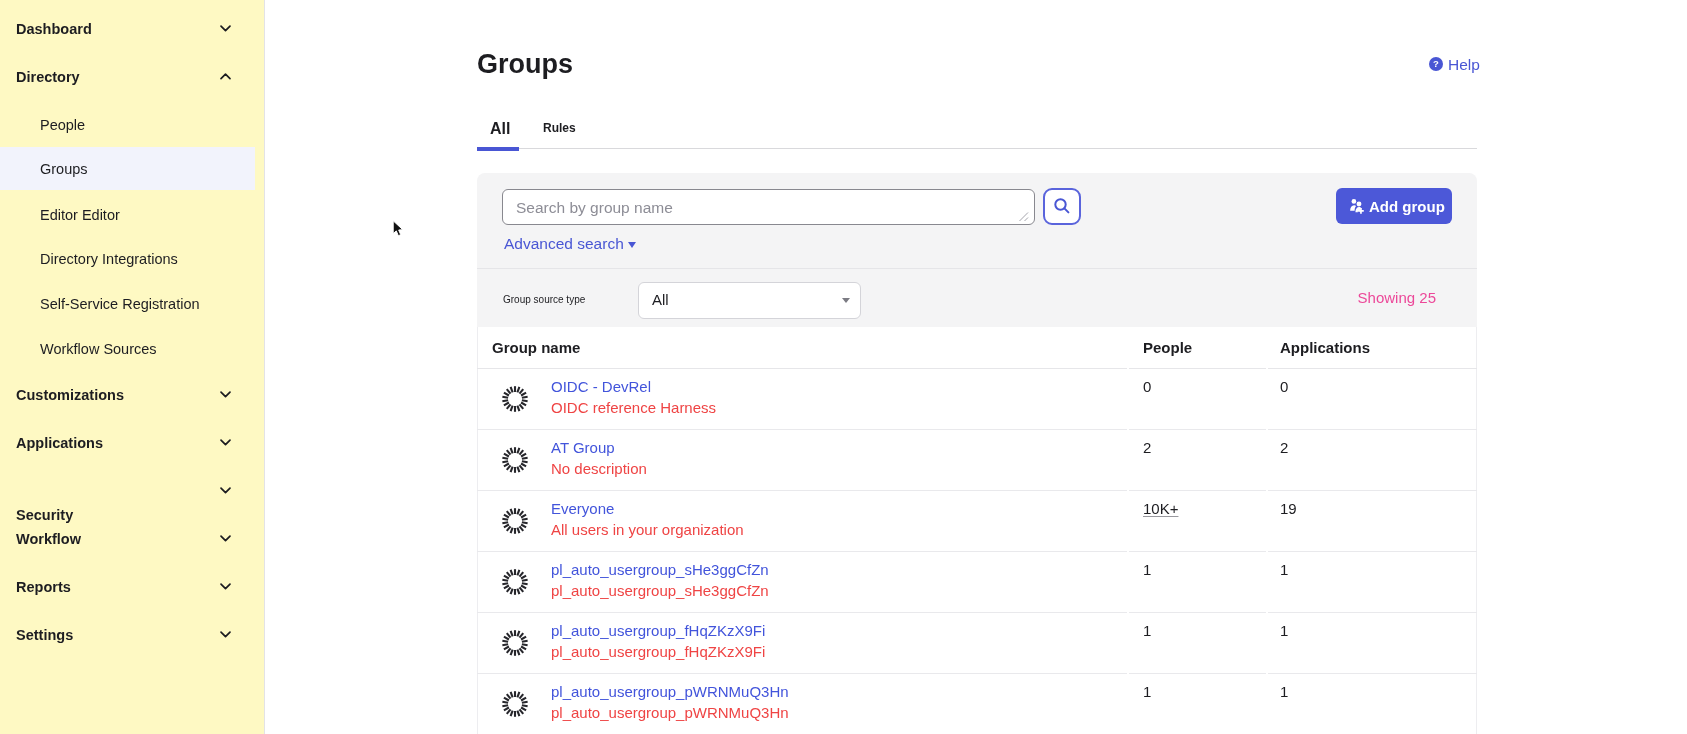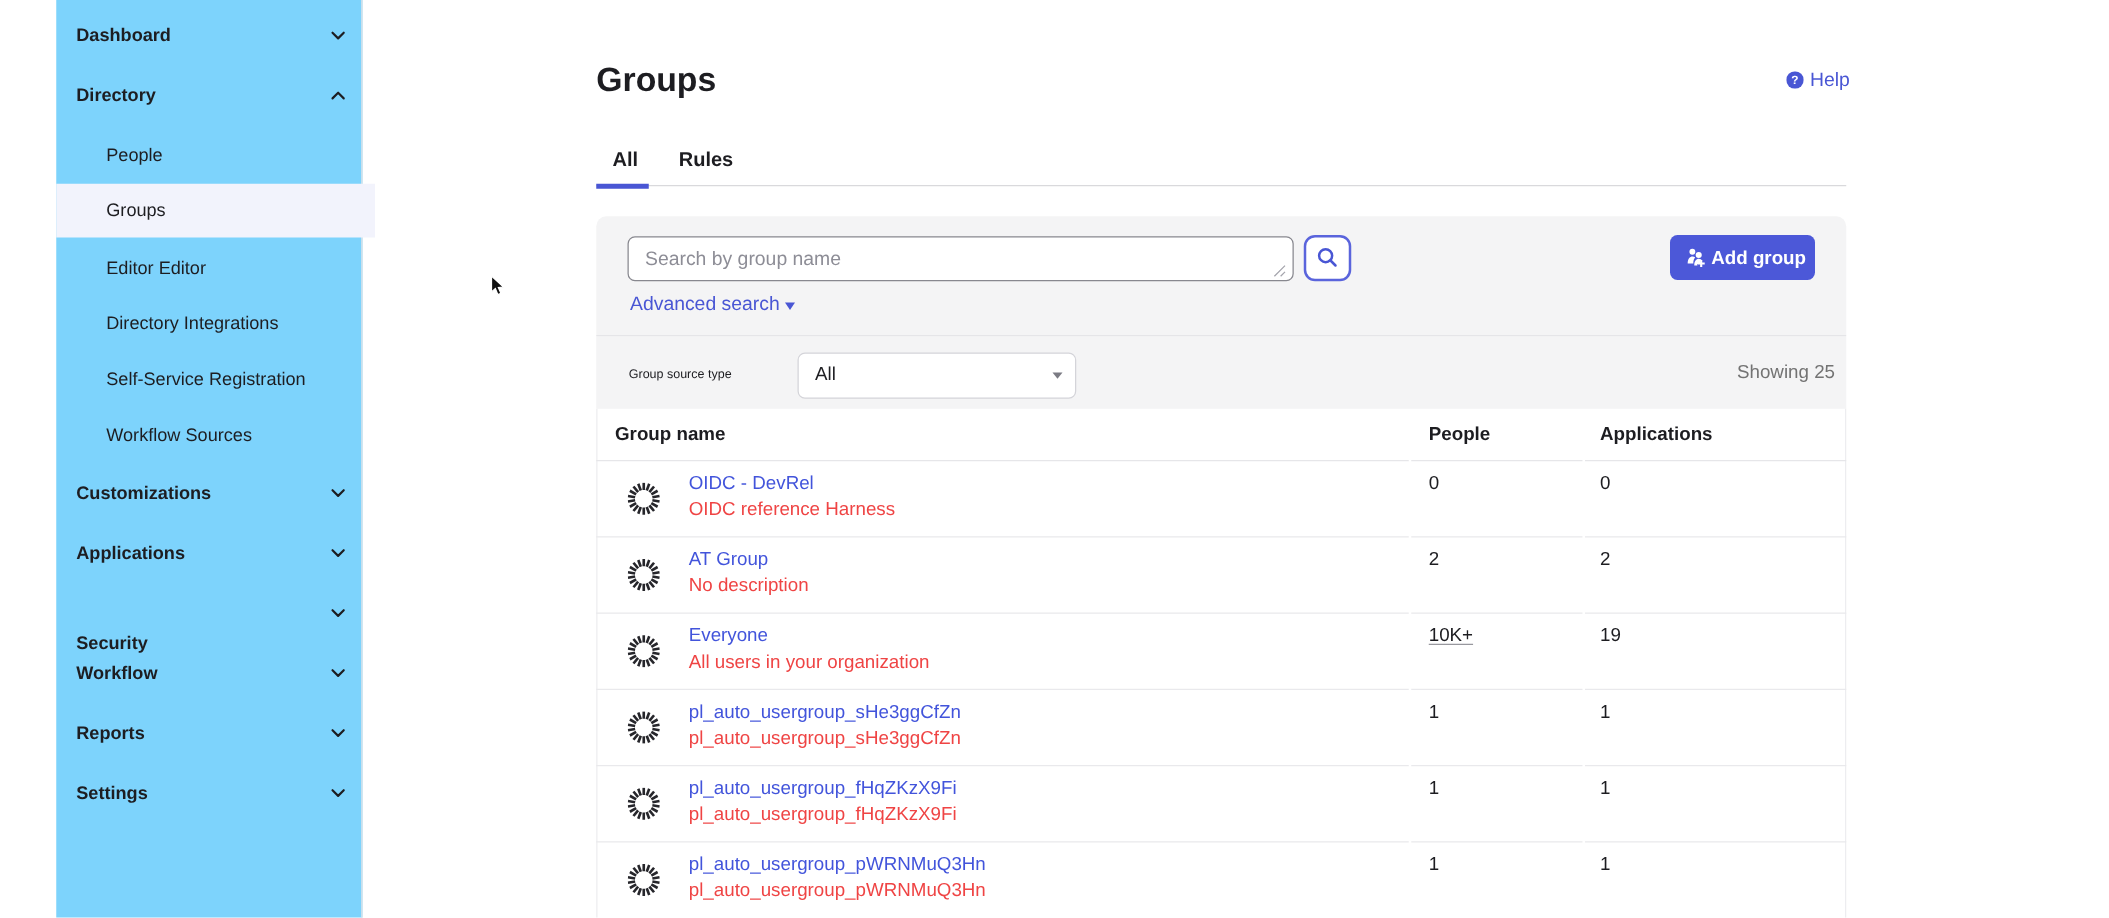--- a/index.html
+++ b/index.html
@@ -1,45 +1,45 @@
 <!DOCTYPE html>
 <html><head>
 <meta charset="utf-8">
 <style>
   * { margin:0; padding:0; box-sizing:border-box; }
   html,body { width:1687px; height:734px; background:#fff; font-family:"Liberation Sans", sans-serif; overflow:hidden; }
   .abs { position:absolute; }
   
-  #sidebar { position:absolute; left:0; top:0; width:245px; height:734px; background:#7dd3fc; border-right:1px solid #e3e3e6;margin-left:45px; }
+  #sidebar { position:absolute; left:0; top:0; width:265px; height:734px; background:#fef9c3; border-right:1px solid #e3e3e6; }
   .nav1 { position:absolute; left:16px; font-size:14.5px; font-weight:bold; color:#1d1d21; line-height:20px; }
   .nav2 { position:absolute; left:40px; font-size:14.5px; color:#1d1d21; line-height:20px; }
   .chev { position:absolute; left:219px; width:13px; height:13px; }
   #grouphl { position:absolute; left:0; top:147px; width:255px; height:43px; background:#f2f3fc; }
   
   #title { position:absolute; left:477px; top:49px; font-size:27px; font-weight:bold; color:#1d1d21; letter-spacing:0px; line-height:30px; }
   #tabAll { position:absolute; left:490px; top:119px; font-size:16px; font-weight:bold; color:#1d1d21; line-height:19px; }
-  #tabRules { position:absolute; left:543px; top:119px; font-size:16px; font-weight:bold; color:#1d1d21; line-height:19px; }
+  #tabRules { position:absolute; left:543px; top:119px; font-size:12px; font-weight:bold; color:#1d1d21; line-height:19px; }
   #tabline { position:absolute; left:477px; top:148px; width:1000px; height:1px; background:#d9d9dc; }
   #tabul { position:absolute; left:477px; top:147px; width:42px; height:3.5px; background:#4956d4; }
   #panel1 { position:absolute; left:477px; top:173px; width:1000px; height:95px; background:#f4f4f5; border-radius:8px 8px 0 0; }
   #panel2 { position:absolute; left:477px; top:269px; width:1000px; height:58px; background:#f4f4f5; }
   #pdiv { position:absolute; left:477px; top:268px; width:1000px; height:1px; background:#e5e5e8; }
   #searchbox { position:absolute; left:502px; top:189px; width:533px; height:36px; background:#fff; border:1px solid #88888f; border-radius:6px; }
   #searchph { position:absolute; left:516px; top:198px; font-size:15.5px; color:#8d8d96; line-height:19px;text-align:right; }
   #searchbtn { position:absolute; left:1043px; top:188px; width:38px; height:37px; background:#fff; border:2px solid #5a64dc; border-radius:9px; }
   #advs { position:absolute; left:504px; top:236px; font-size:15.5px; color:#4956d4; line-height:16px; }
   #advtri { position:absolute; left:628px; top:242px; width:0; height:0; border-left:4.5px solid transparent; border-right:4.5px solid transparent; border-top:6px solid #4956d4; }
   #addbtn { position:absolute; left:1336px; top:188px; width:116px; height:36px; background:#4c58d8; border-radius:6px; }
   #addtxt { position:absolute; left:1369px; top:199px; font-size:15px; font-weight:bold; color:#fff; line-height:15px; }
   #helptxt { position:absolute; left:1448px; top:57px; font-size:15.5px; color:#4956d4; line-height:16px; }
   #fltlabel { position:absolute; left:503px; top:290px; font-size:10px; color:#1d1d21; line-height:19px; }
   #dropdown { position:absolute; left:638px; top:282px; width:223px; height:37px; background:#fff; border:1px solid #d4d4d9; border-radius:6px; }
   #ddtext { position:absolute; left:652px; top:290px; font-size:15px; color:#1d1d21; line-height:19px; }
   #ddcaret { position:absolute; left:842px; top:298px; width:0; height:0; border-left:4px solid transparent; border-right:4px solid transparent; border-top:5px solid #7b7b83; }
-  #showing { position:absolute; right:219px; top:288px; font-size:15px; color:#737373; line-height:19px; }
+  #showing { position:absolute; right:251px; top:288px; font-size:15px; color:#ec4899; line-height:19px; }
   
   #tbl { position:absolute; left:477px; top:327px; width:1000px; height:407px; border-left:1px solid #ededf0; border-right:1px solid #ededf0; }
   .th { position:absolute; font-size:15px; font-weight:bold; color:#1d1d21; line-height:19px; top:338px; }
   .rowline { position:absolute; left:477px; width:1000px; height:1px; background:#e9e9ec; }
   .notch { position:absolute; top:368px; width:2px; height:366px; background:#fff; }
   .glink { position:absolute; left:551px; font-size:15px; color:#4254db; line-height:19px; }
   .gdesc { position:absolute; left:551px; font-size:15px; color:#ef4444; line-height:19px; }
   .num { position:absolute; font-size:15px; color:#1d1d21; line-height:19px; }
   .gicon { position:absolute; left:502px; width:26px; height:26px; }
 </style>

